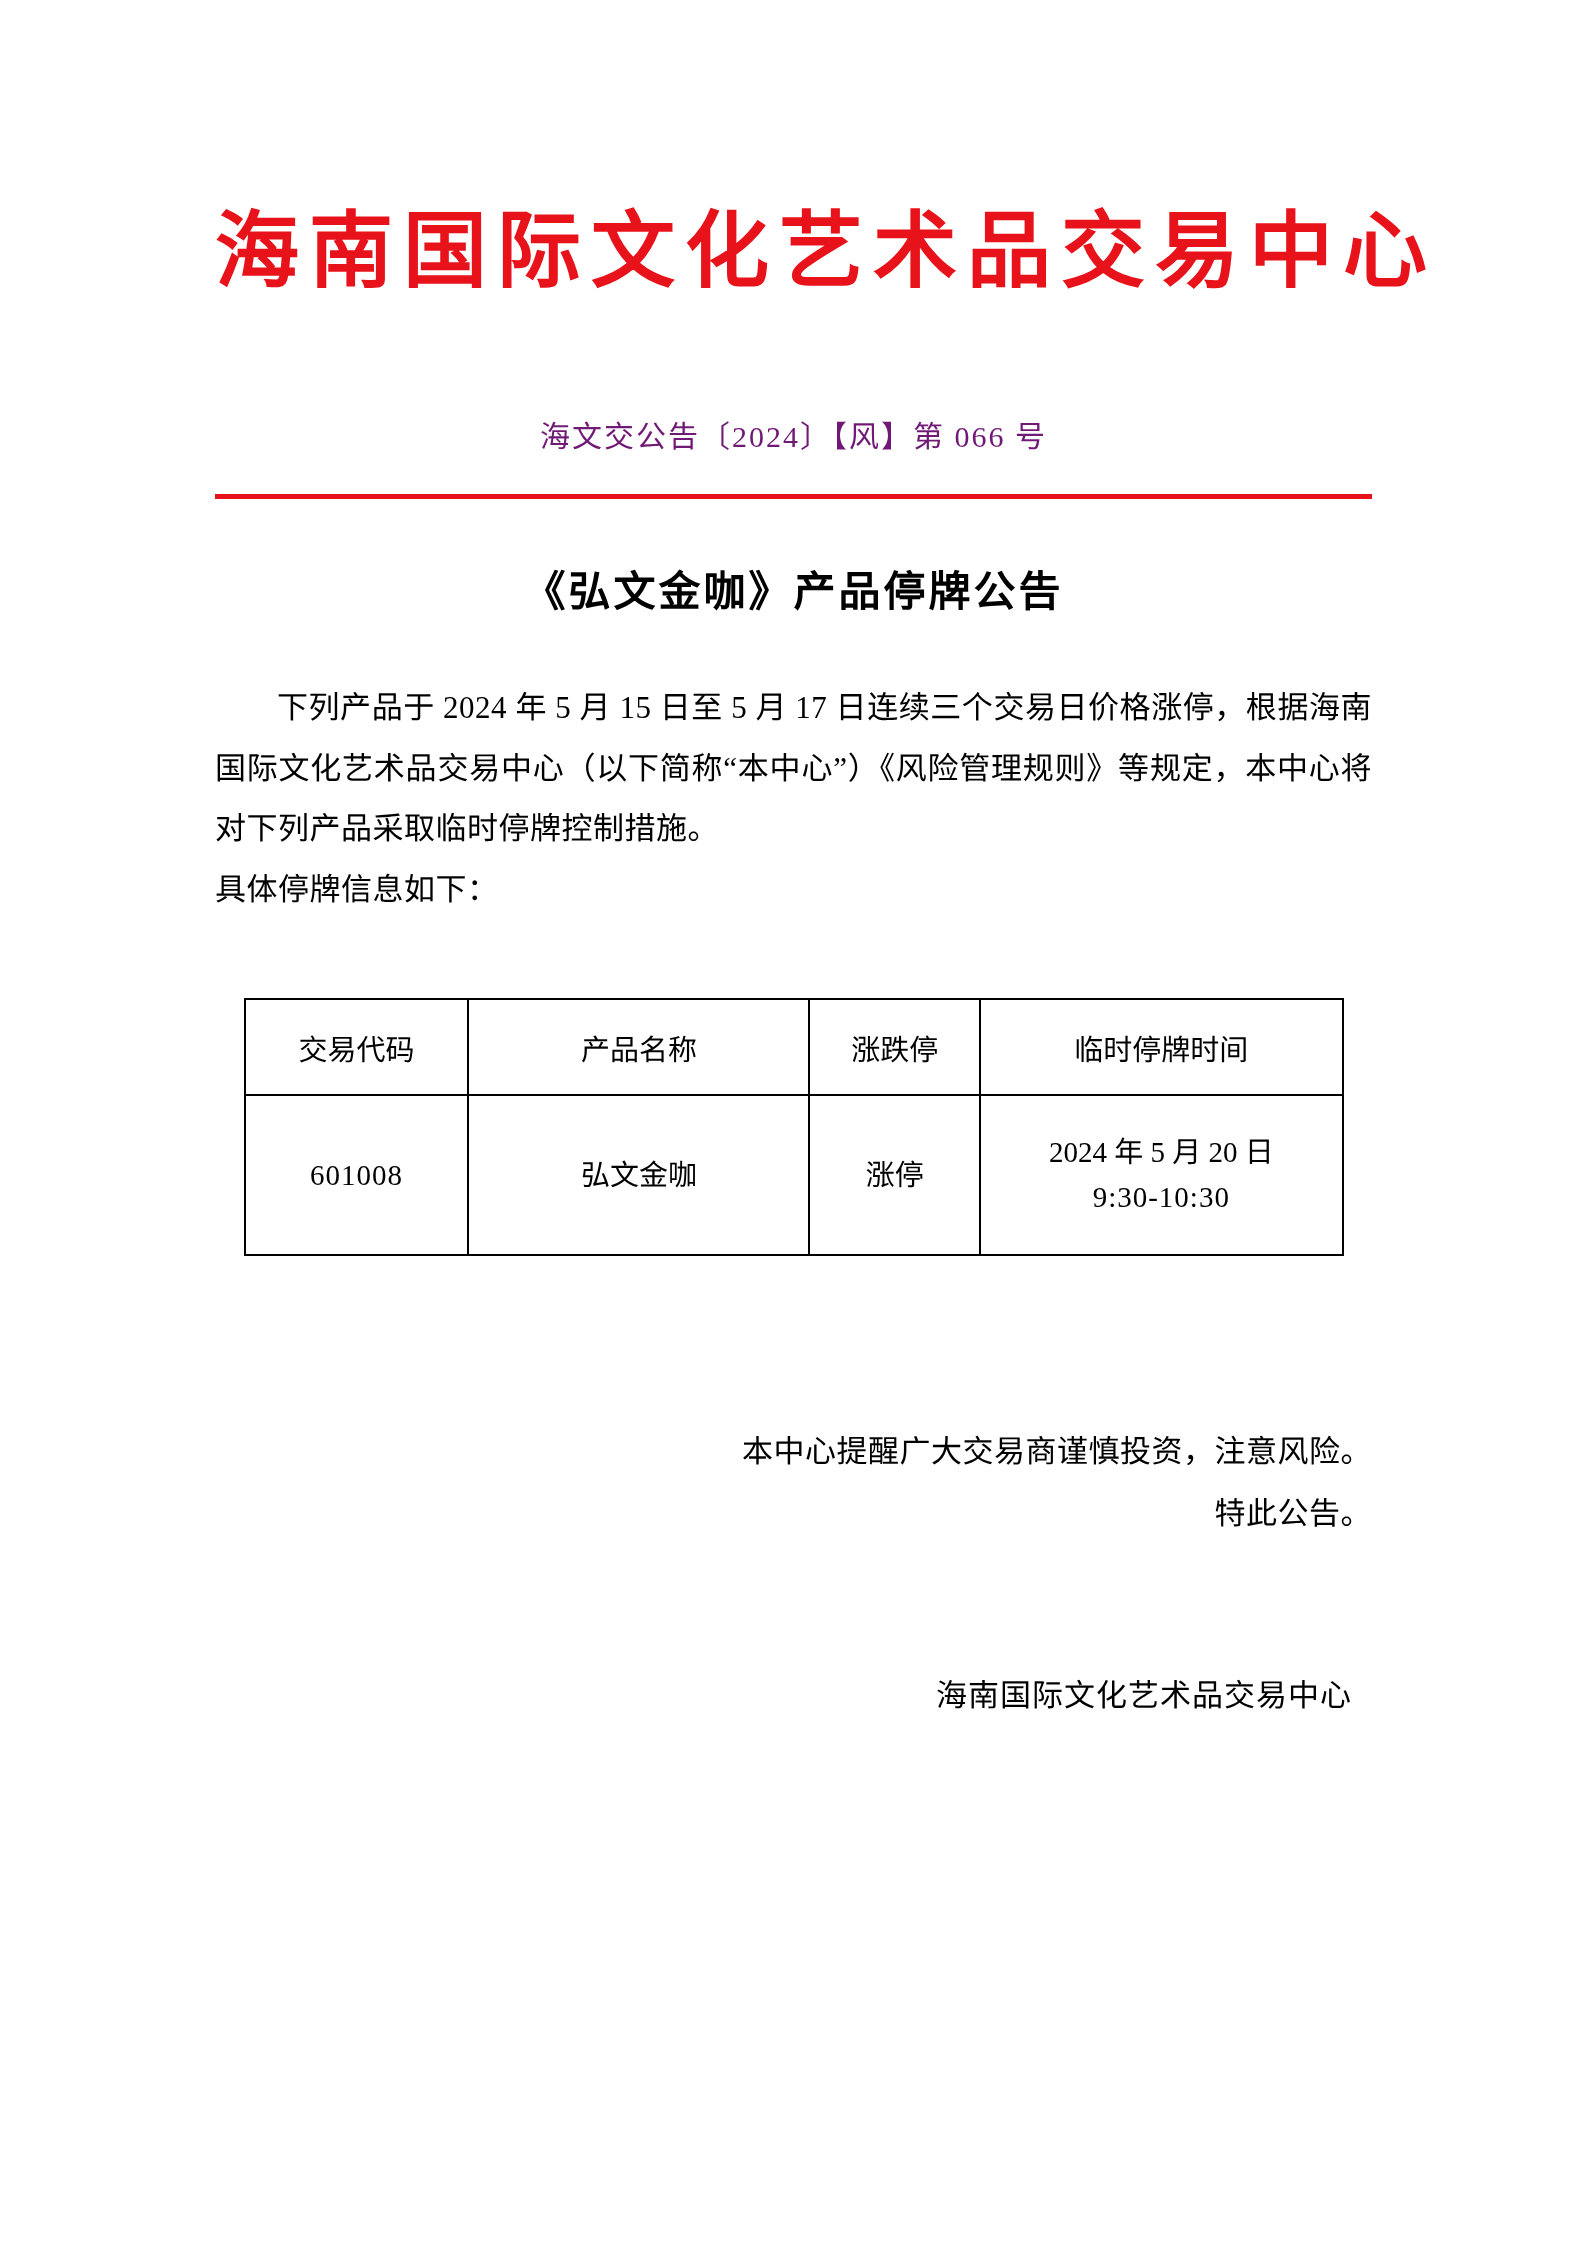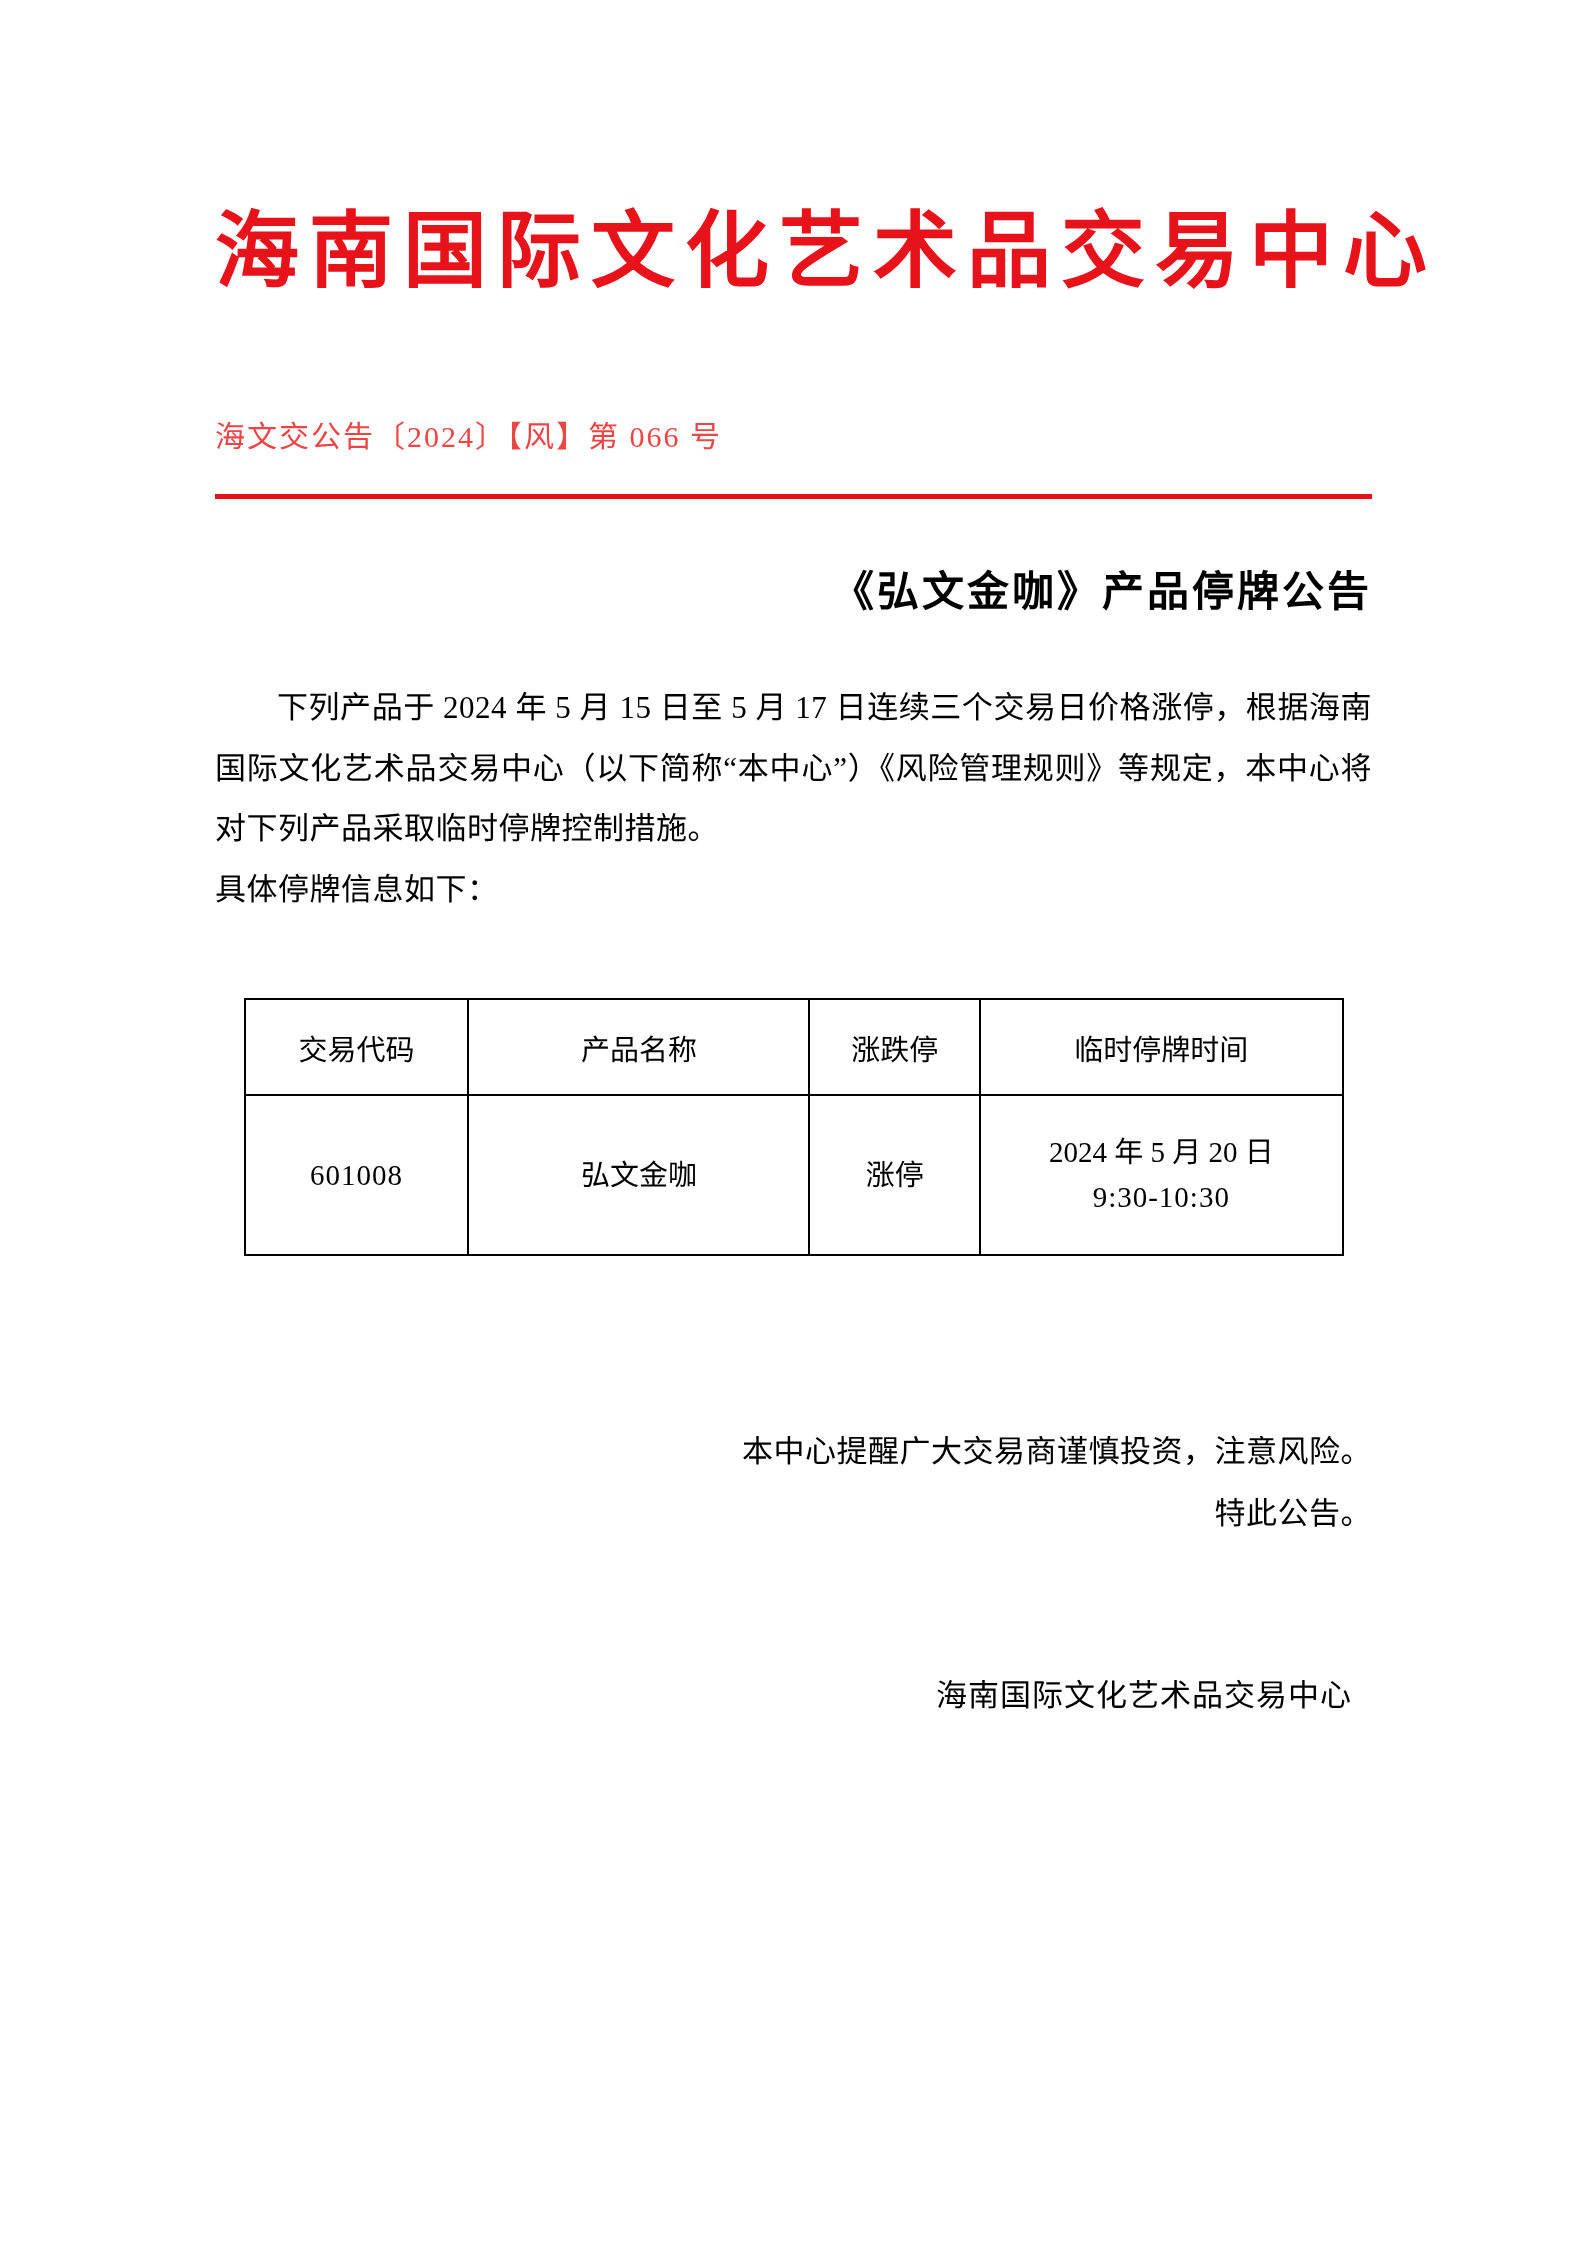--- a/index.html
+++ b/index.html
@@ -30,35 +30,36 @@
     font-family: "DejaVu Serif", "Liberation Serif", serif;
     font-weight: bold;
     font-size: 84px;
     letter-spacing: 10px;
     line-height: 1.1;
     white-space: nowrap;
   }
   
   .docnum {
     margin-top: 115px;
+    text-align: center;
     font-size: 30px;
     letter-spacing: 2px;
-    color: #ef4444;
+    color: #701a75;
   }
   
   .red-rule {
     margin-top: 38px;
     height: 5px;
     background: #e8131a;
     width: 100%;
   }
   
   .doc-title {
     margin-top: 58px;
-    text-align: right;
+    text-align: center;
     font-size: 42px;
     font-weight: bold;
     letter-spacing: 3px;
     font-family: Liberation Sans, sans-serif;
   }
   
   .body-block {
     margin-top: 60px;
   }
   .para {

